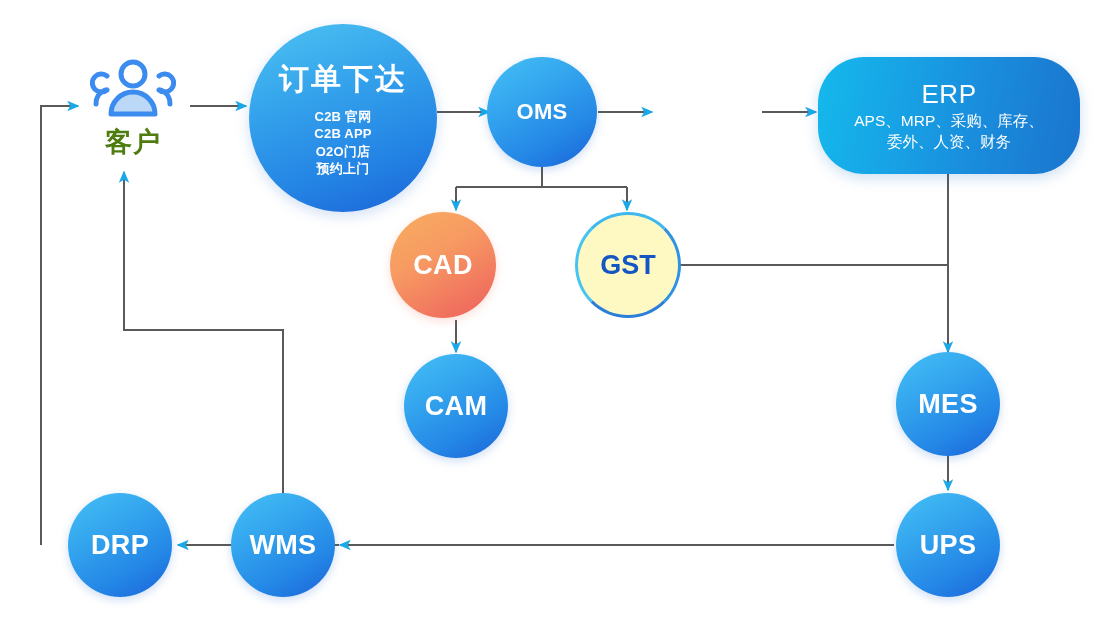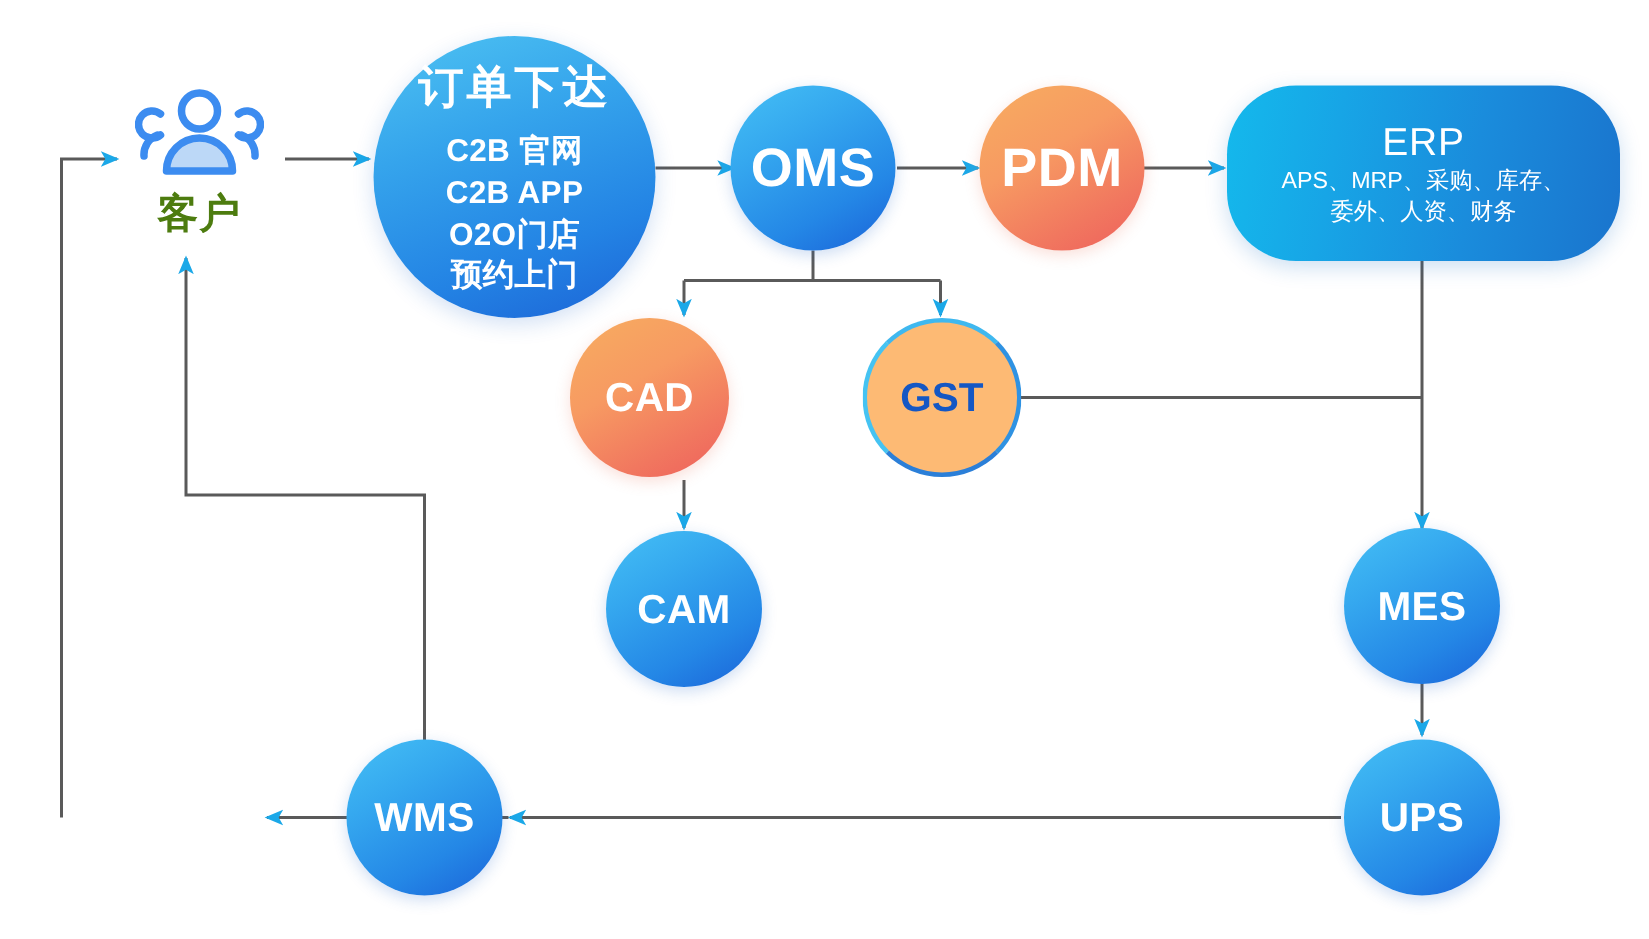--- a/index.html
+++ b/index.html
@@ -24,29 +24,29 @@
   
   .g-order{background:linear-gradient(160deg,#4ec3f2 0%,#35a4ec 35%,#2383e4 72%,#1c63d6 100%);
            box-shadow:0 4px 14px rgba(30,100,200,.20);text-align:right;}
   
   .g-orange{background:linear-gradient(150deg,#f7ad60 0%,#f79a62 40%,#f1775f 75%,#ee5f5c 100%);
             box-shadow:0 3px 10px rgba(230,110,80,.22);}
   
   .g-erp{background:linear-gradient(100deg,#14b9ec 0%,#17a5e6 28%,#1a8cdc 62%,#1a74cd 100%);
          border-radius:46px;box-shadow:0 4px 14px rgba(25,110,195,.22);}
   
-  .g-hollow{background:#fdba74;border:3px solid;
+  .g-hollow{background:#fef9c3;border:3px solid;
             border-color:#3fb8ef #2f92e2 #2b7fd8 #45c3f2;}
 
   .label{color:#ffffff;font-weight:bold;letter-spacing:.3px;line-height:1.05;}
-  .label-lg{font-size:36px;}
+  .label-lg{font-size:22px;}
   .label-md{font-size:27px;}
   .title-cn{font-size:30px;font-weight:bold;color:#ffffff;letter-spacing:2px;
             margin-bottom:8px;}
-  .sub-cn{font-size:21px;font-weight:bold;color:#ffffff;line-height:1.33;
+  .sub-cn{font-size:13px;font-weight:bold;color:#ffffff;line-height:1.33;
           letter-spacing:.2px;}
   .erp-title{font-size:26px;font-weight:normal;color:#ffffff;letter-spacing:.5px;
              margin-bottom:1px;}
   .erp-sub{font-size:15.5px;font-weight:normal;color:#ffffff;line-height:1.3;}
   .gst-label{color:#1457c4;font-weight:bold;font-size:27px;}
 
   
   #customer{left:82px;top:52px;width:102px;height:112px;}
   .cust-icon{width:86px;height:66px;}
   .cust-text{font-size:27px;font-weight:bold;color:#4d7c0f;margin-top:2px;
@@ -111,31 +111,28 @@
     <div class="sub-cn">C2B 官网</div>
     <div class="sub-cn">C2B APP</div>
     <div class="sub-cn">O2O门店</div>
     <div class="sub-cn">预约上门</div>
   </div>
 
   <div class="node circle g-blue" style="left:487px;top:57px;width:110px;height:110px;">
     <span class="label label-lg">OMS</span>
   </div>
 
-  <div class="node circle g-orange" style="left:653px;top:57px;width:110px;height:110px;">
-    <span class="label label-lg">PDM</span>
-  </div>
 
   <div class="node g-erp" style="left:818px;top:57px;width:262px;height:117px;">
     <div class="erp-title">ERP</div>
     <div class="erp-sub">APS、MRP、采购、库存、</div>
     <div class="erp-sub">委外、人资、财务</div>
   </div>
 
-  <div class="node circle g-orange" style="left:380px;top:212px;width:106px;height:106px;text-align:right;">
+  <div class="node circle g-orange" style="left:390px;top:212px;width:106px;height:106px;text-align:right;">
     <span class="label label-md">CAD</span>
   </div>
 
   <div class="node circle g-hollow" style="left:575px;top:212px;width:106px;height:106px;">
     <span class="gst-label">GST</span>
   </div>
 
   <div class="node circle g-blue" style="left:404px;top:354px;width:104px;height:104px;">
     <span class="label label-md">CAM</span>
   </div>
@@ -145,14 +142,17 @@
   </div>
 
   <div class="node circle g-blue" style="left:231px;top:493px;width:104px;height:104px;">
     <span class="label label-md">WMS</span>
   </div>
 
   <div class="node circle g-blue" style="left:896px;top:493px;width:104px;height:104px;">
     <span class="label label-md">UPS</span>
   </div>
 
+  <div class="node circle g-blue" style="left:68px;top:493px;width:104px;height:104px;">
+    <span class="label label-md">DRP</span>
+  </div>
 
 </div>
 
 </body></html>

